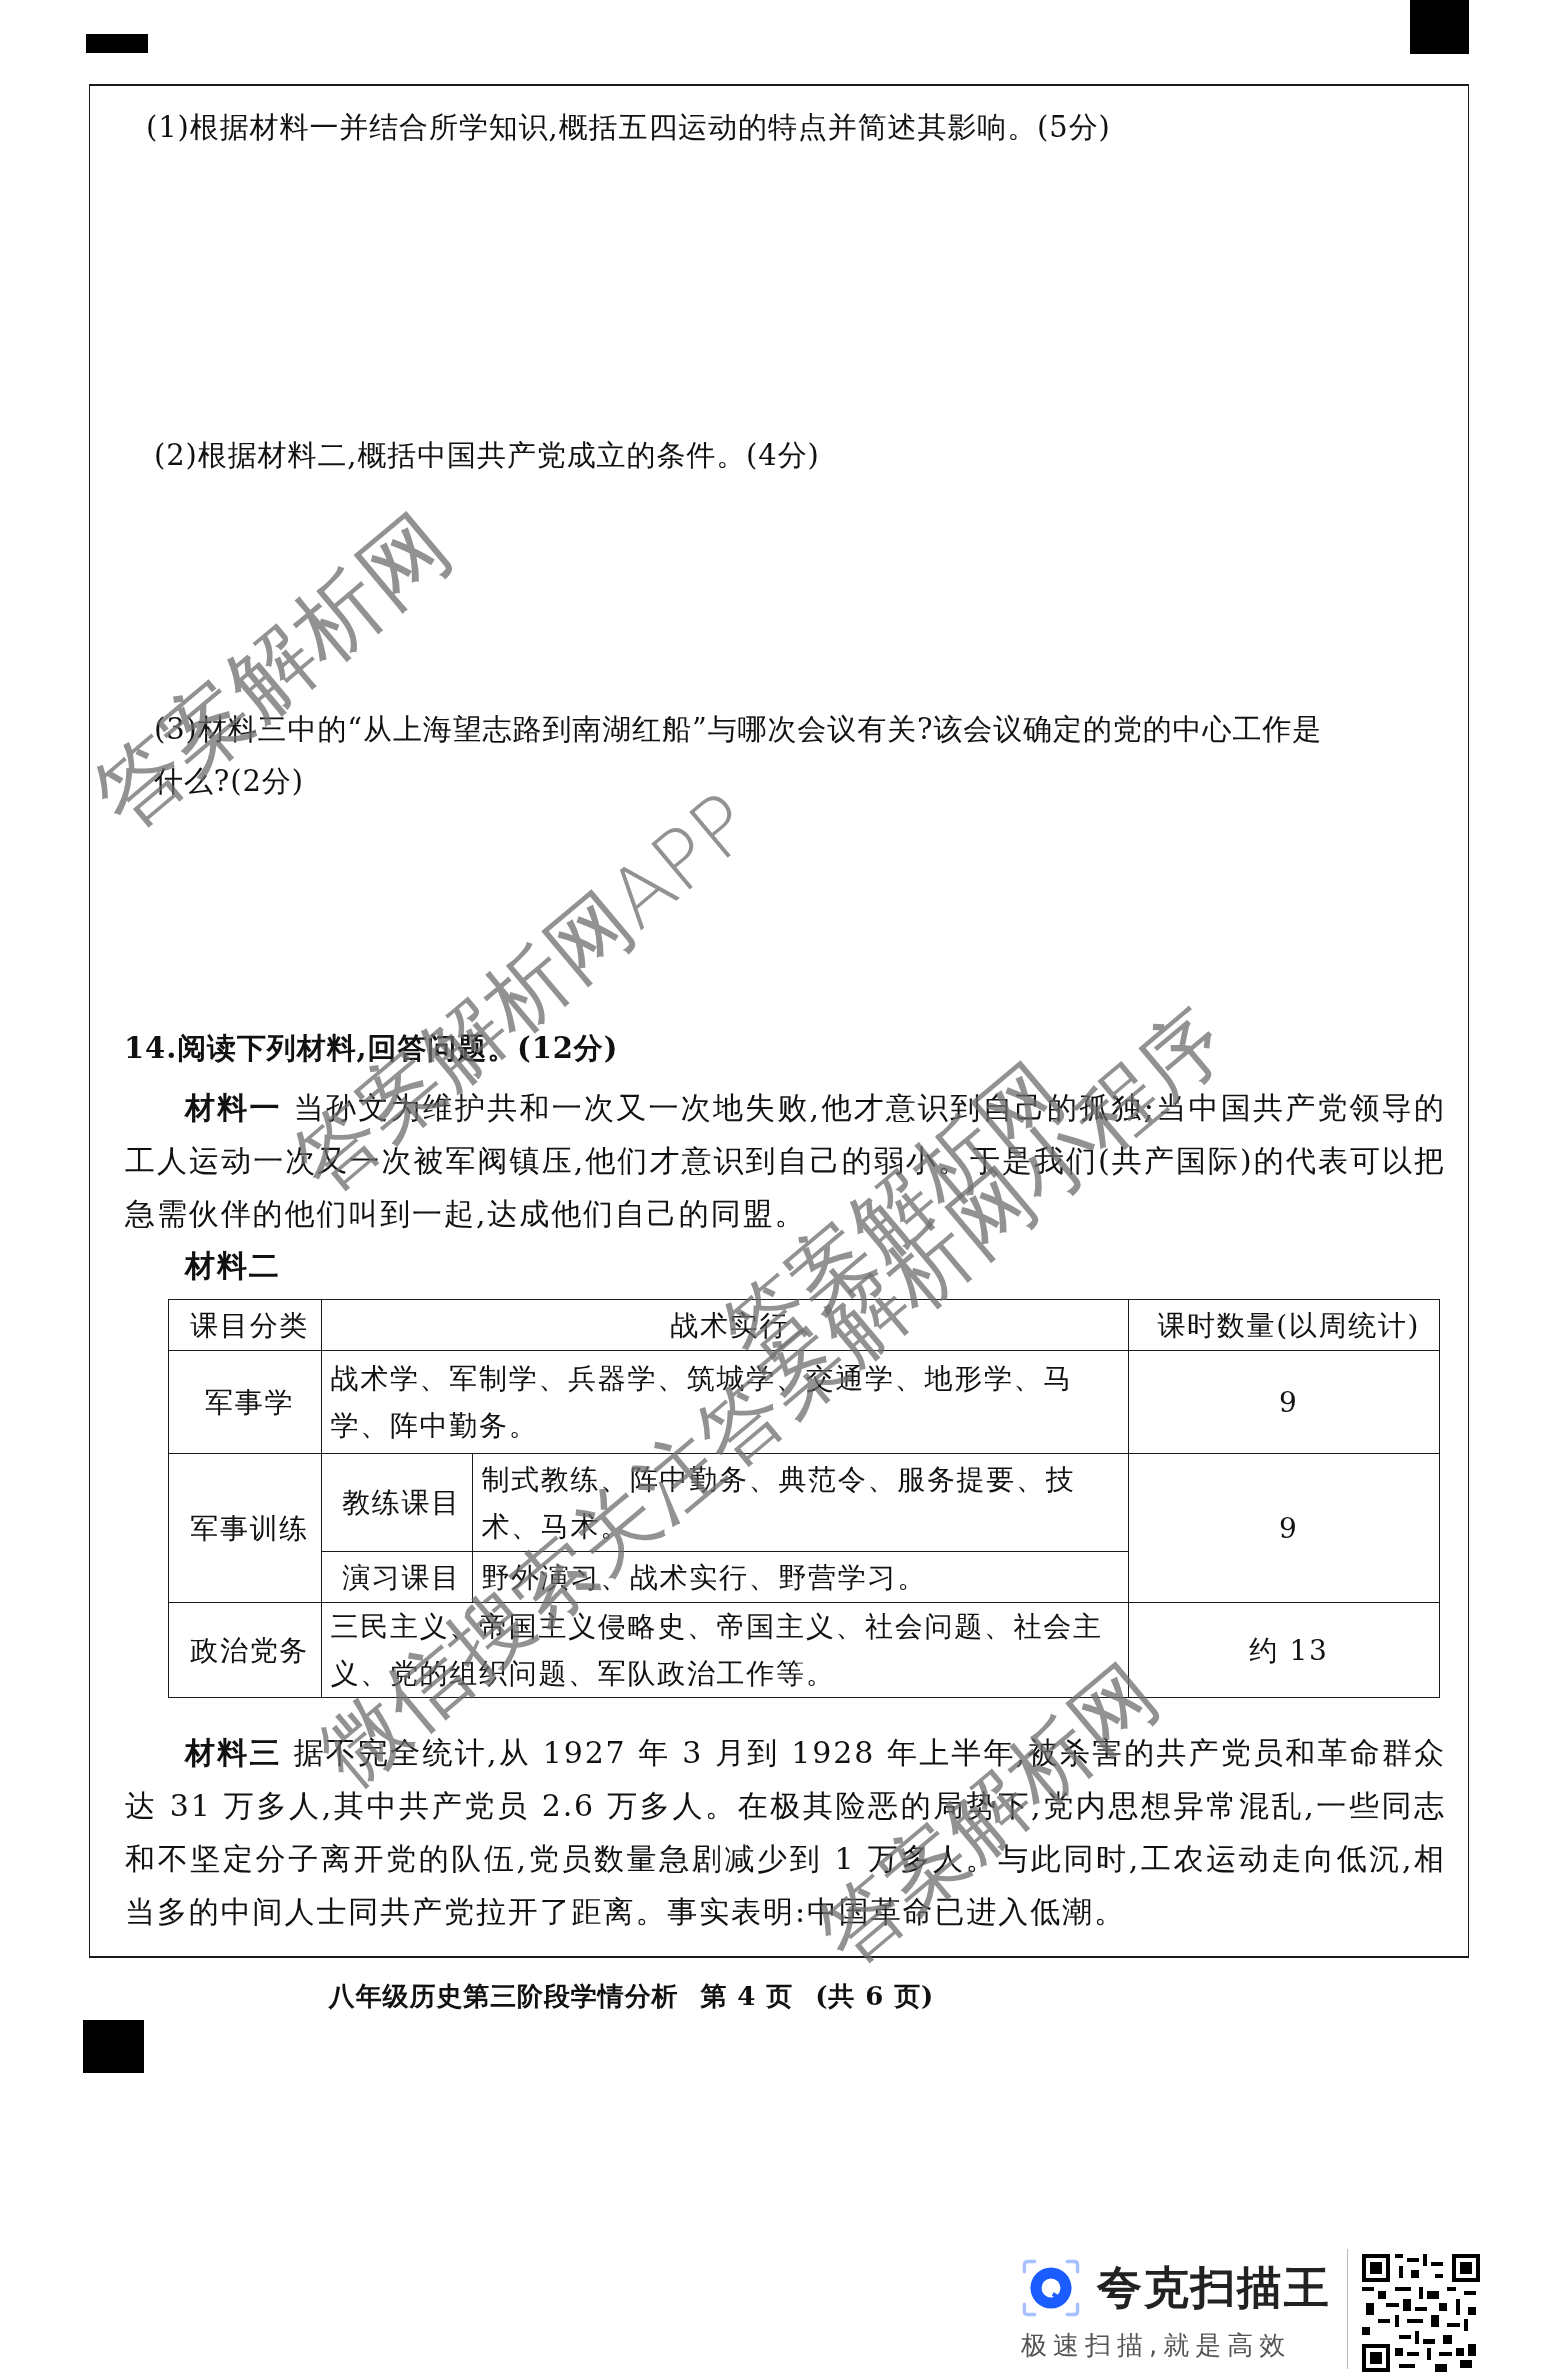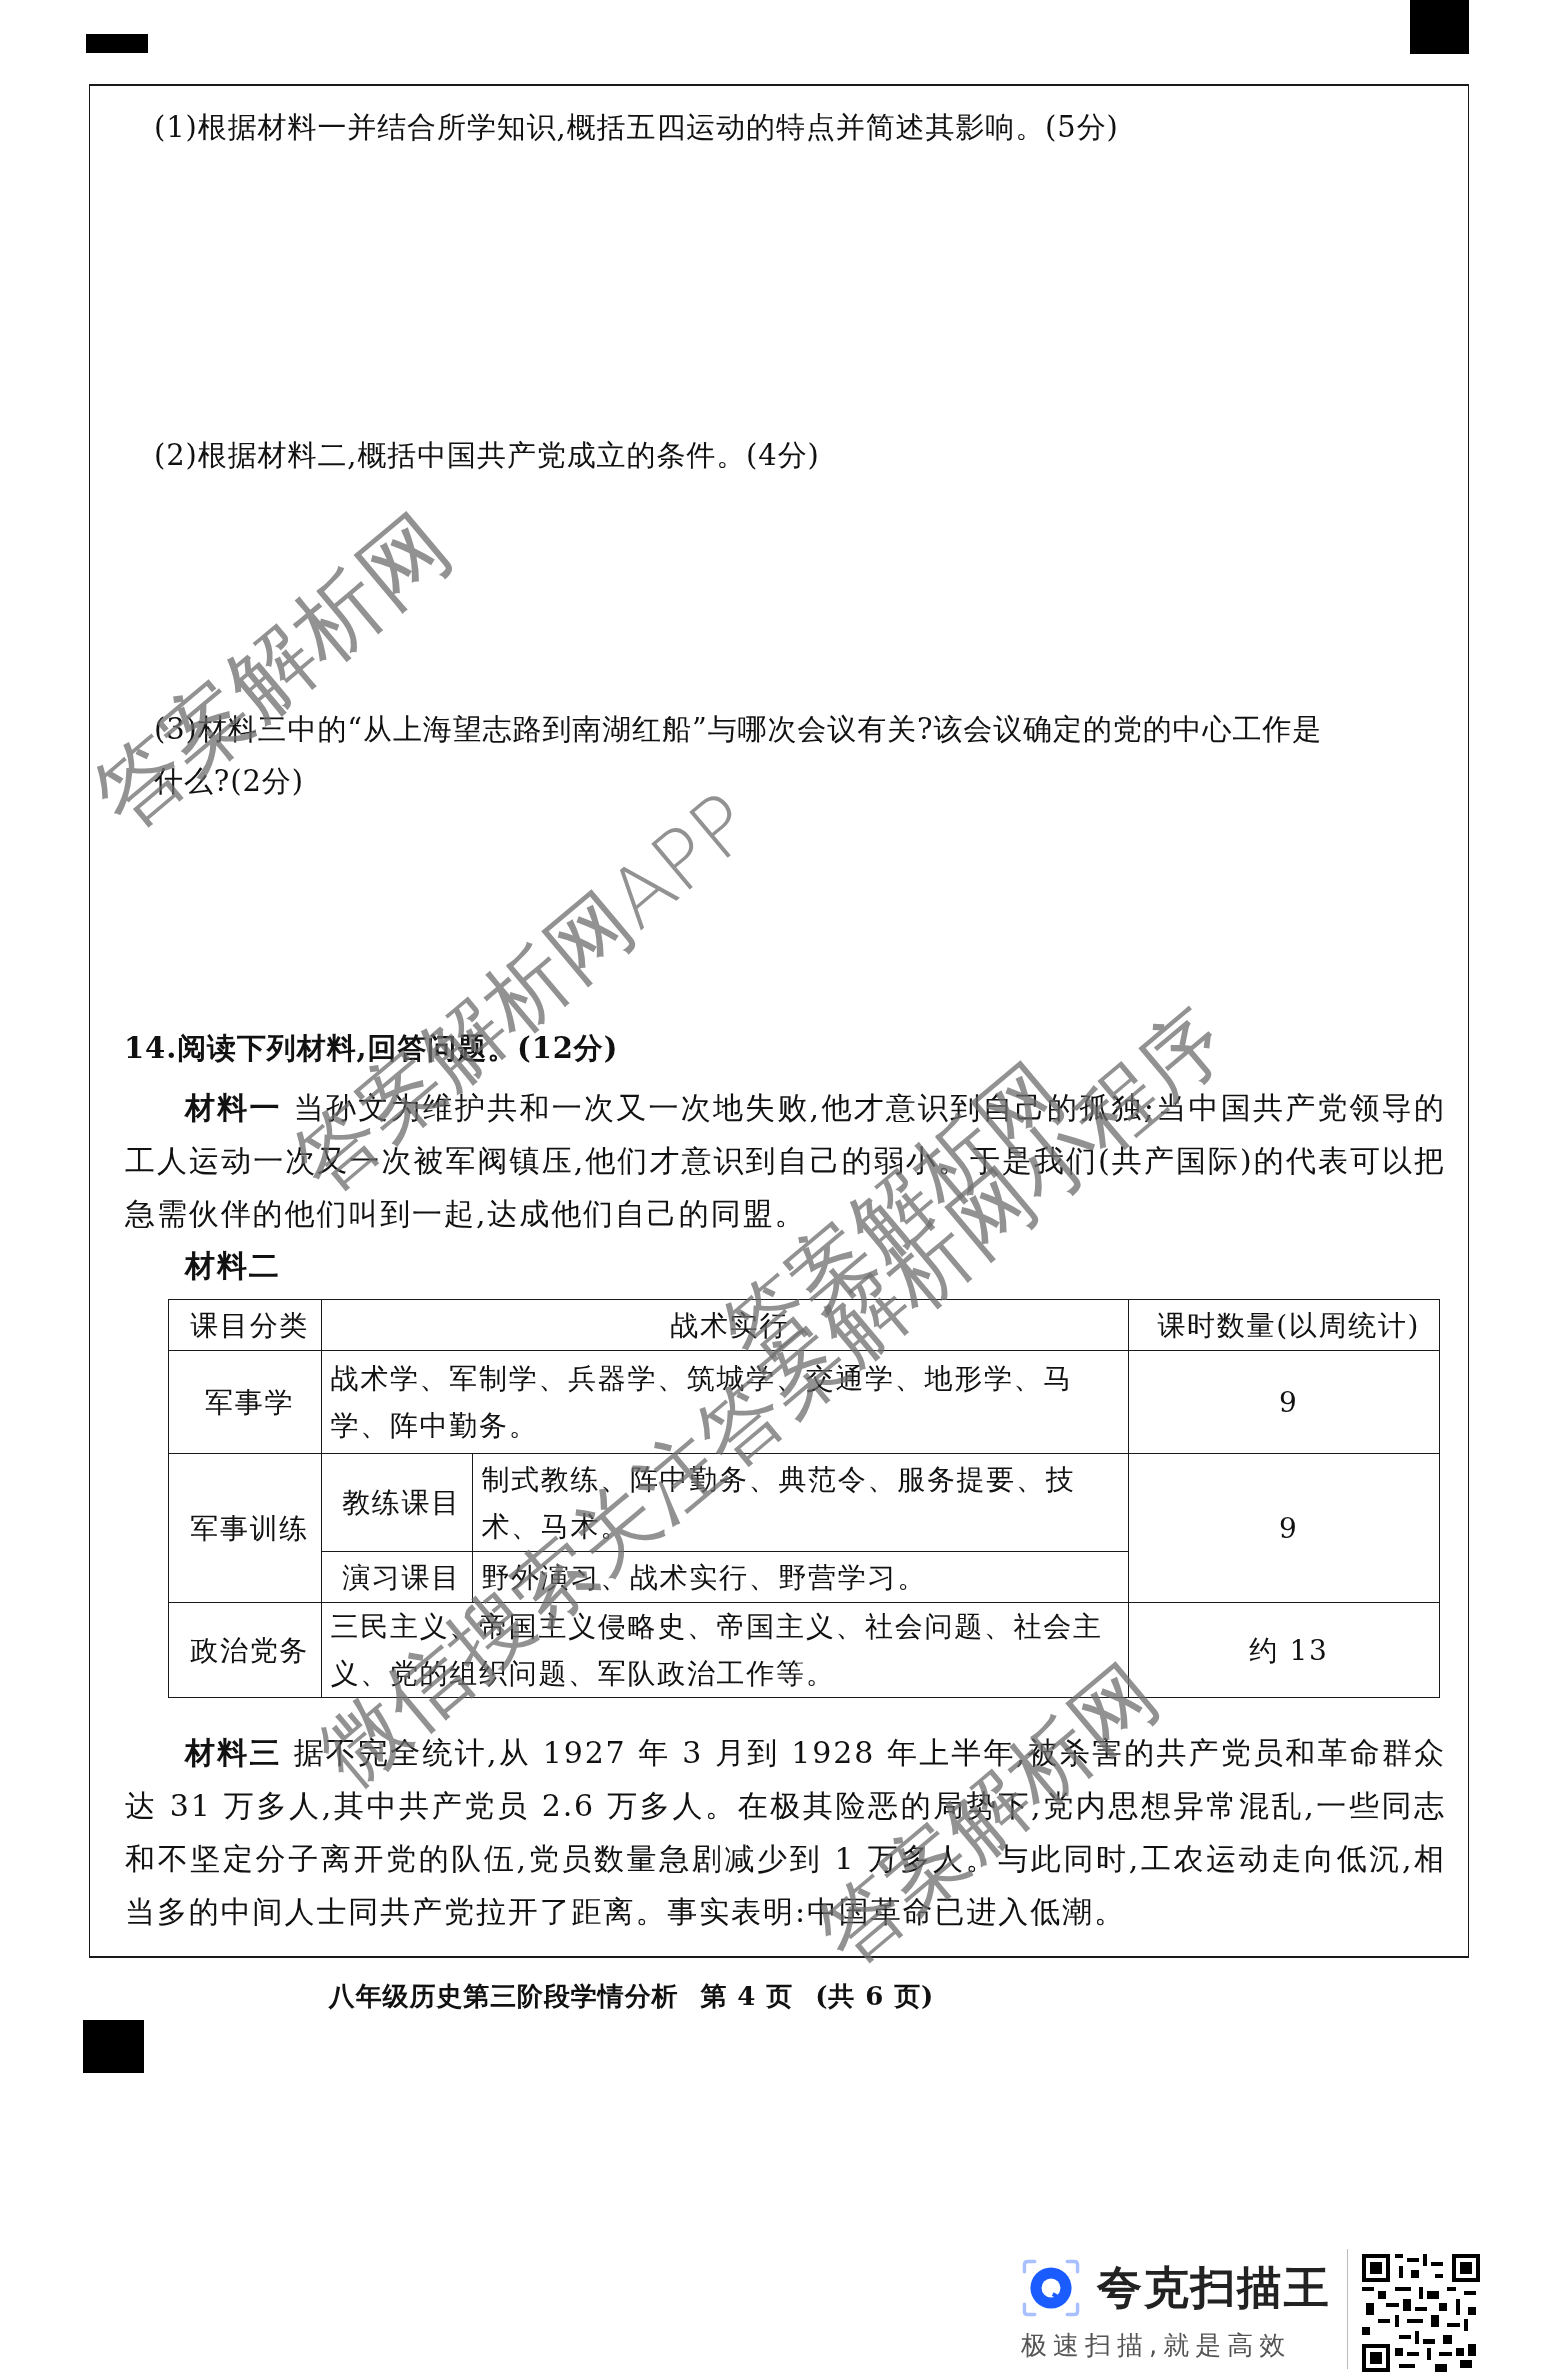--- a/index.html
+++ b/index.html
@@ -28,21 +28,21 @@
 </style>
 </head>
 <body>
 
 <div class="mark" style="left:86px;top:34px;width:62px;height:19px;"></div>
 <div class="mark" style="left:1410px;top:0;width:59px;height:54px;"></div>
 <div class="mark" style="left:83px;top:2020px;width:61px;height:53px;"></div>
 
 <div class="qbox"></div>
 
-<div class="q" style="left:154px;top:110px;">(1)根据材料一并结合所学知识,概括五四运动的特点并简述其影响。(5分)</div>
+<div class="q" style="left:146px;top:110px;">(1)根据材料一并结合所学知识,概括五四运动的特点并简述其影响。(5分)</div>
 <div class="q" style="left:154px;top:438px;">(2)根据材料二,概括中国共产党成立的条件。(4分)</div>
 <div class="q" style="left:154px;top:712px;">(3)材料三中的“从上海望志路到南湖红船”与哪次会议有关?该会议确定的党的中心工作是</div>
 <div class="q" style="left:154px;top:764px;">什么?(2分)</div>
 
 <div class="q b" style="left:124px;top:1031px;font-weight:bold;">
   <span>14.阅读下列材料,回答问题。(12分)</span>
 </div>
 
 <div class="para" style="top:1081px;">
   <span class="lead">材料一</span><span>当孙文为维护共和一次又一次地失败,他才意识到自己的孤独;当中国共产党领导的工人运动一次又一次被军阀镇压,他们才意识到自己的弱小。于是我们(共产国际)的代表可以把急需伙伴的他们叫到一起,达成他们自己的同盟。</span>

